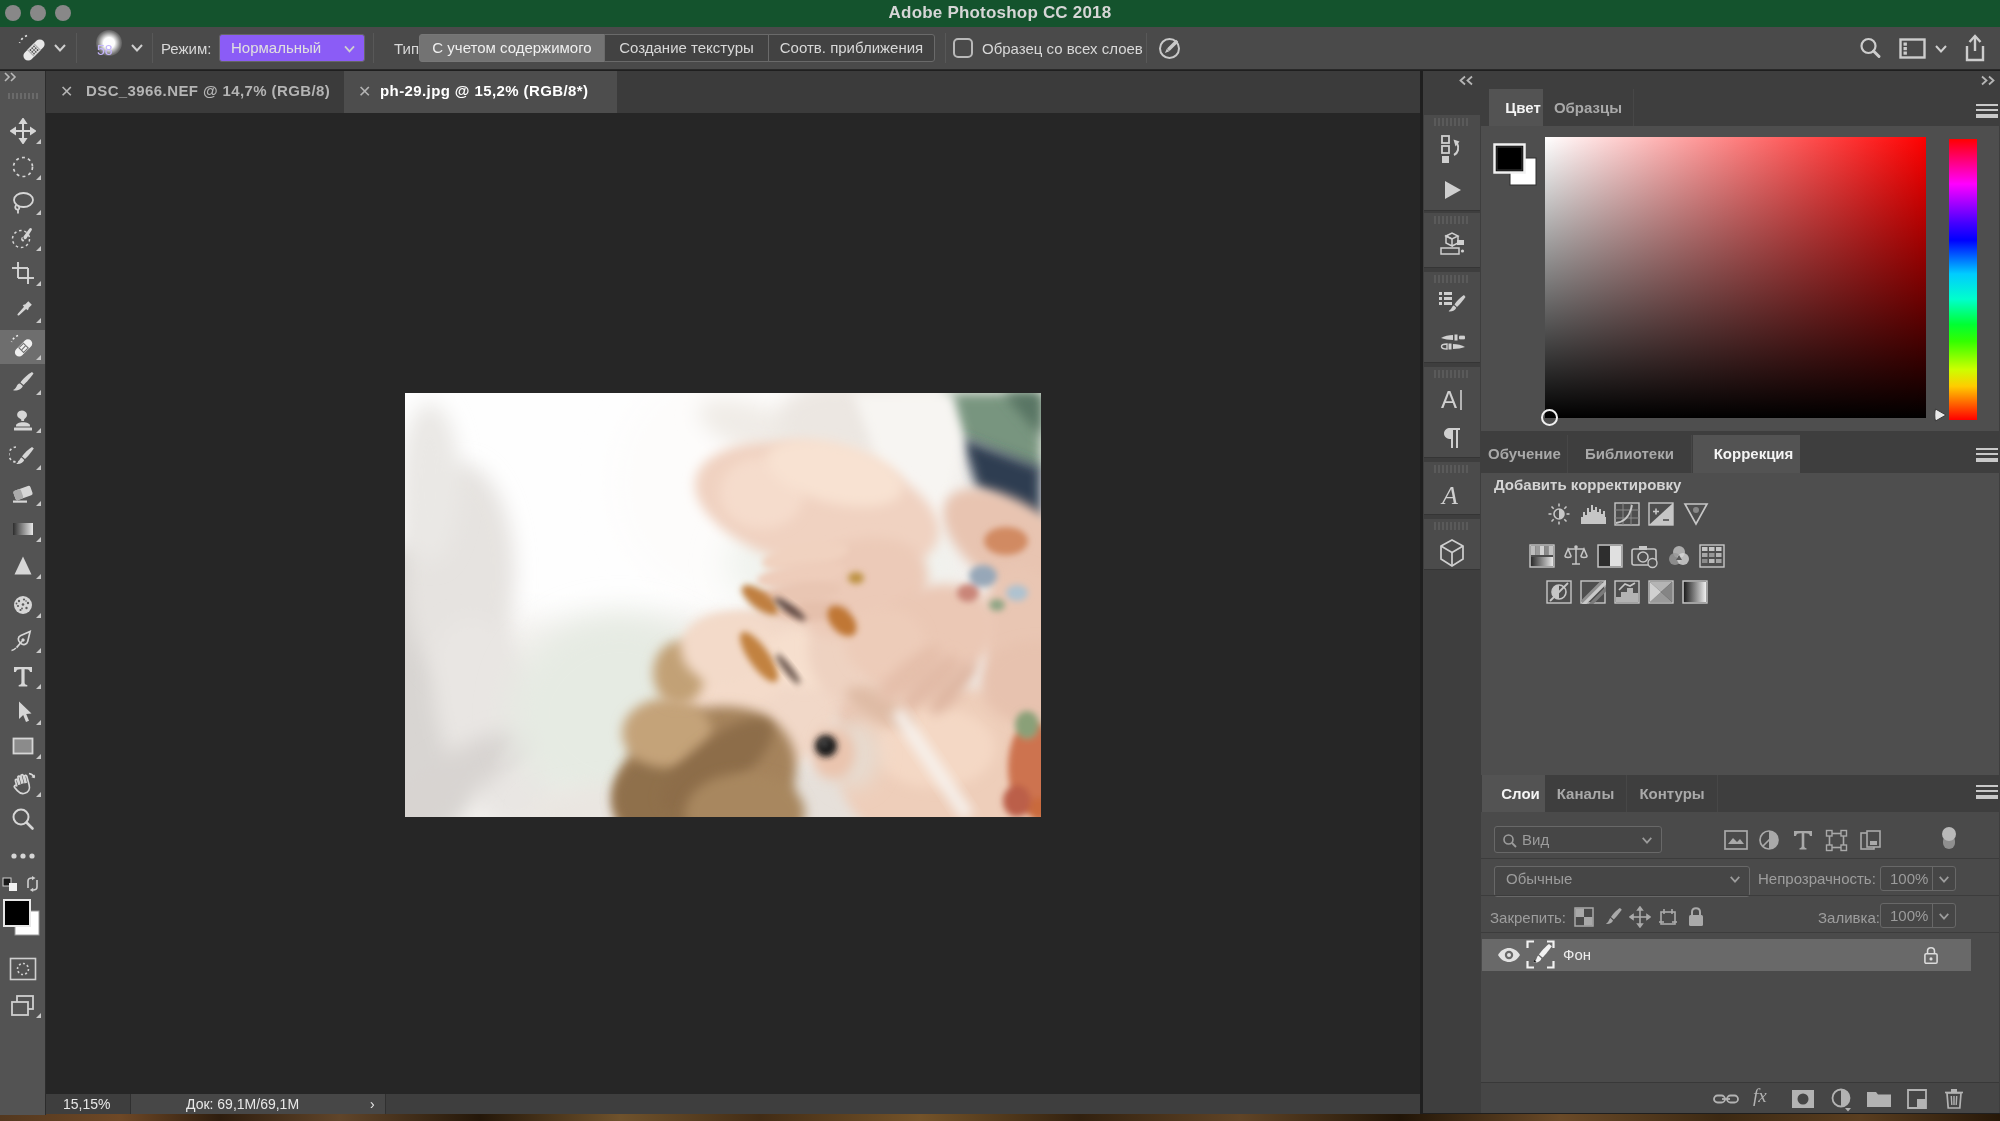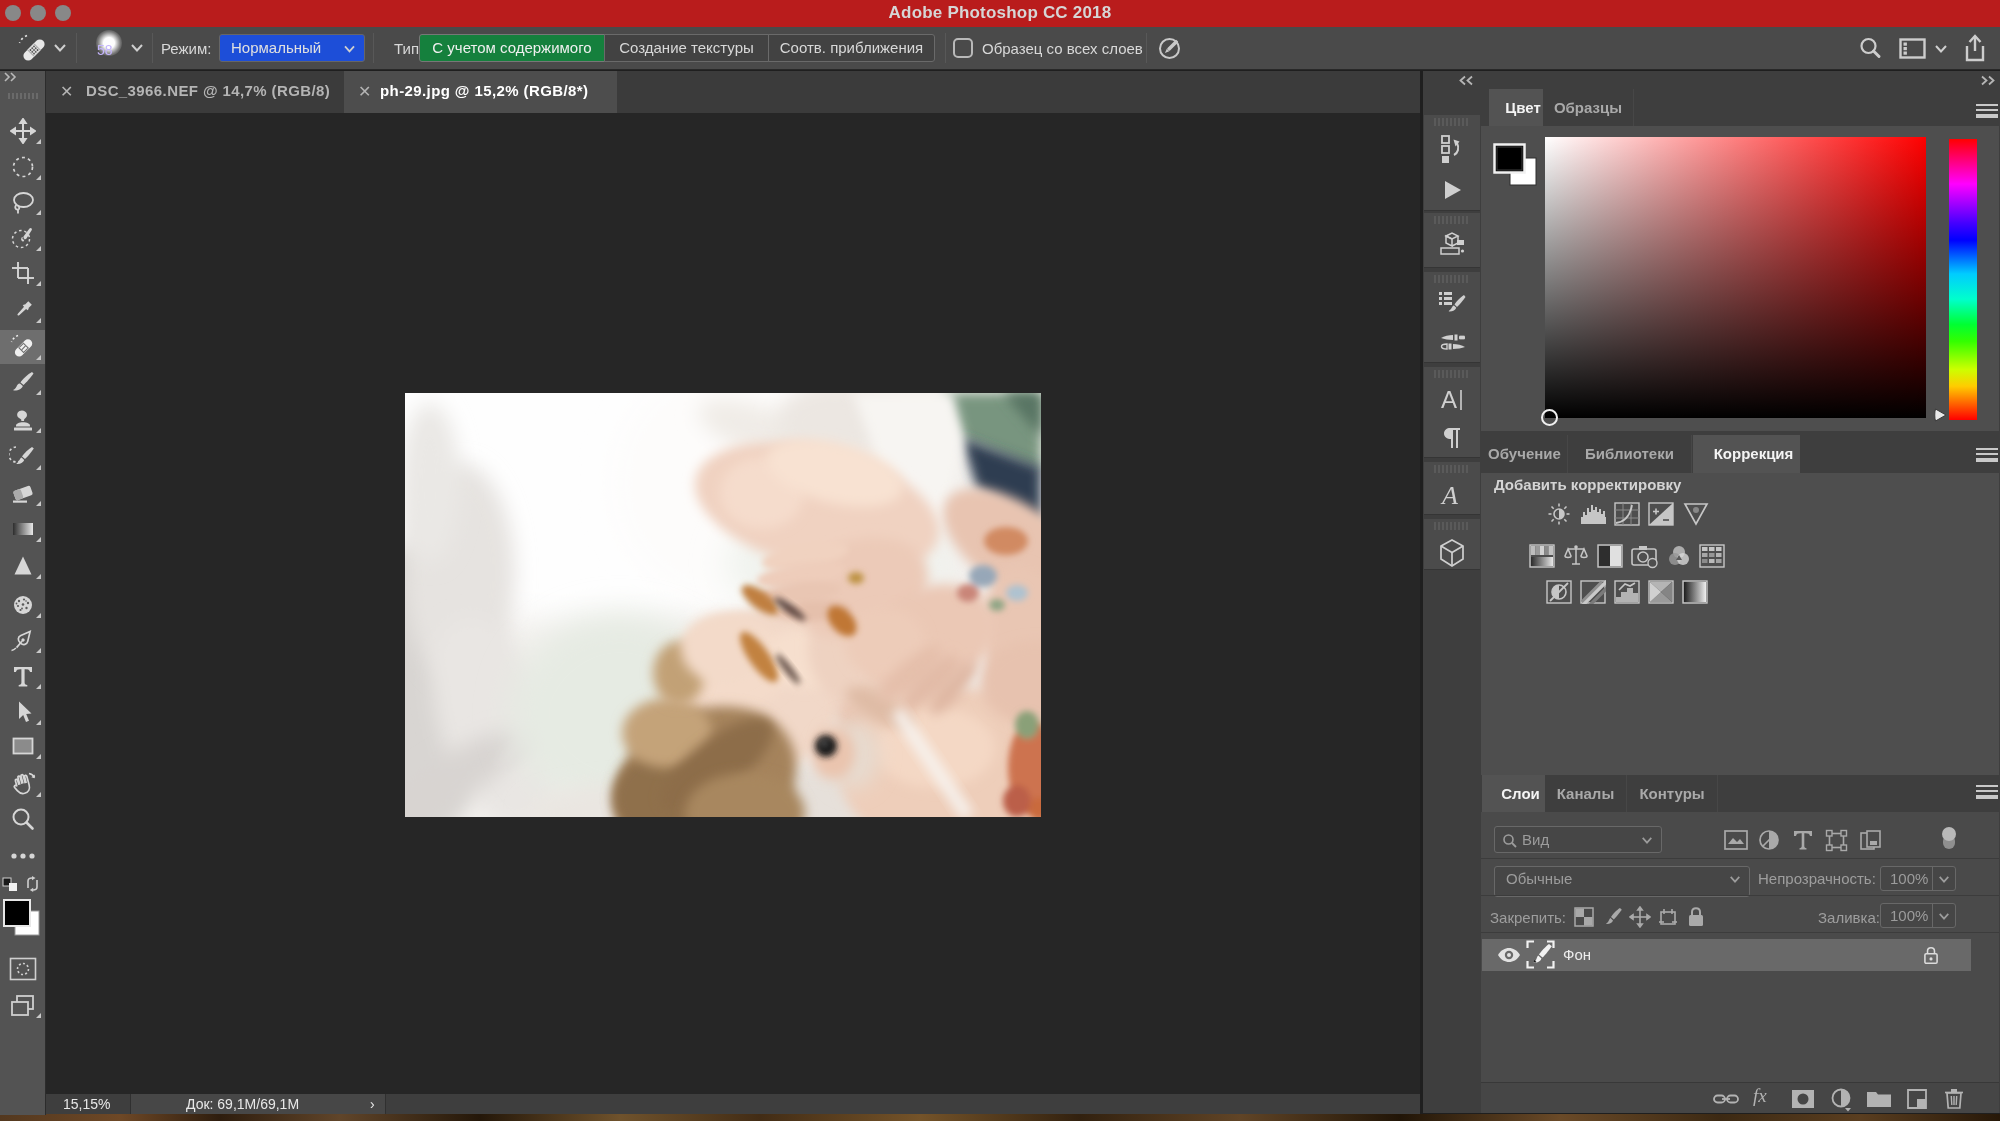--- a/index.html
+++ b/index.html
@@ -5,31 +5,31 @@
 * { margin:0; padding:0; box-sizing:border-box; }
 html,body { width:2000px; height:1121px; overflow:hidden; }
 body { font-family:"Liberation Sans", sans-serif; background:#1f1f1f; position:relative; }
 .abs { position:absolute; }
 
 
 #wallpaper { left:0; top:1114px; width:2000px; height:7px;
   background:linear-gradient(90deg,#53381f,#6e4826 6%,#2e1d0e 11%,#60452a 17%,#241709 24%,#6f522c 31%,#422c15 38%,#745329 46%,#32210f 54%,#604426 62%,#211507 70%,#6a4a28 78%,#3c2913 86%,#5a3e20 93%,#271808 100%); }
 
 
-#titlebar { left:0; top:0; width:2000px; height:30px; background:#b91c1c; border-bottom:1px solid #282828;}
+#titlebar { left:0; top:0; width:2000px; height:30px; background:#14532d; border-bottom:1px solid #282828;}
 .tl { position:absolute; top:5px; width:16px; height:16px; border-radius:50%; background:#888888; }
 #title { position:absolute; top:3px; left:0; width:2000px; text-align:center; color:#d6d6d6; font-size:17px; font-weight:bold; letter-spacing:.2px;}
 
 
 #options { left:0; top:27px; width:2000px; height:43px; background:#4a4a4a; border-bottom:1px solid #292929; color:#dcdcdc; font-size:15px; }
 .vsep { position:absolute; top:6px; width:1px; height:30px; background:#3a3a3a; border-right:1px solid #585858;}
 .optlabel { position:absolute; top:13px; color:#d8d8d8; }
-.combo { position:absolute; background:#1d4ed8; border:1px solid #666666; border-radius:3px; color:#e0e0e0; }
+.combo { position:absolute; background:#8b5cf6; border:1px solid #666666; border-radius:3px; color:#e0e0e0; }
 .btn { position:absolute; top:7px; height:28px; background:#424242; border:1px solid #6a6a6a; color:#d8d8d8; font-size:15px; text-align:center; line-height:26px; }
-.btn.active { background:#15803d; border:1px solid #777777; color:#f0f0f0; }
+.btn.active { background:#737373; border:1px solid #777777; color:#f0f0f0; }
 
 
 #tabbar { left:46px; top:71px; width:1374px; height:42px; background:#3b3b3b; }
 .dtab { position:absolute; top:0; height:42px; font-size:15px; font-weight:bold; color:#b4b4b4; letter-spacing:0.4px; }
 .dtab .x { font-weight:normal; font-size:16px; margin-right:12px; color:#b4b4b4;}
 .dtab.active { background:#4d4d4d; color:#ffffff; }
 
 
 #toolbar { left:0; top:71px; width:46px; height:1044px; background:#535353; border-right:1px solid #2c2c2c; }
 .tool { position:absolute; left:0; width:45px; height:34px; display:flex; align-items:center; justify-content:center; }

